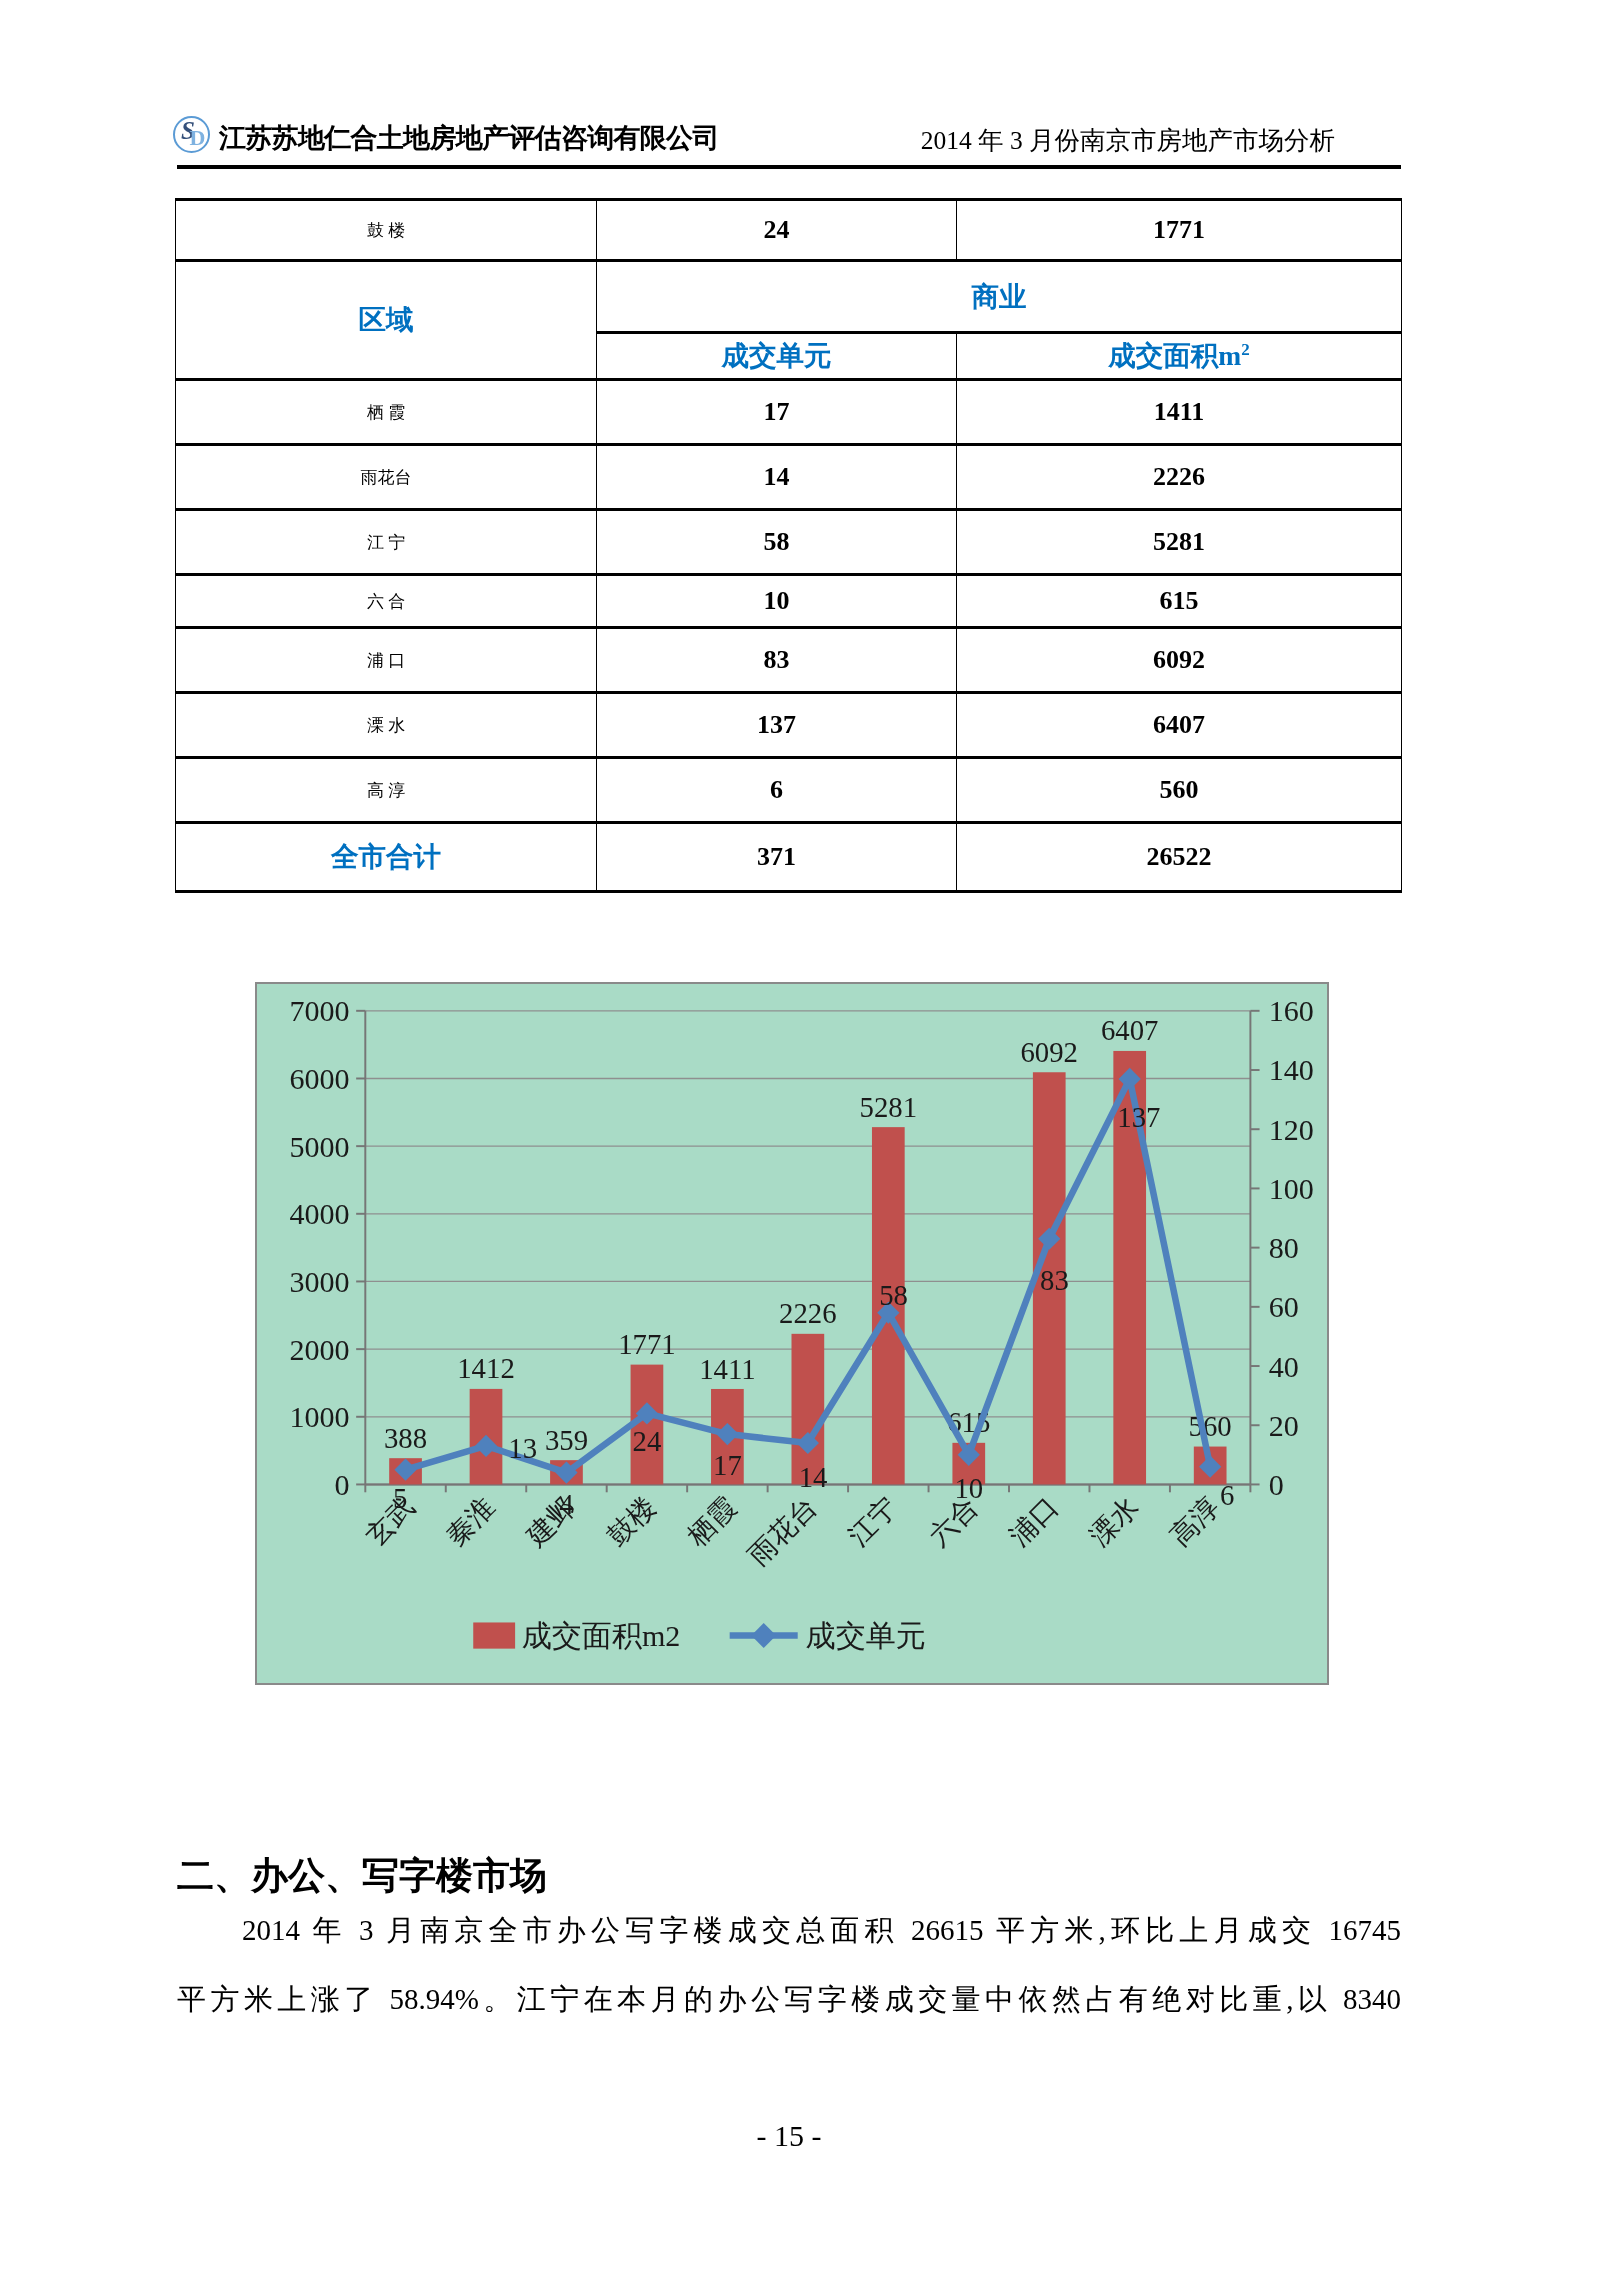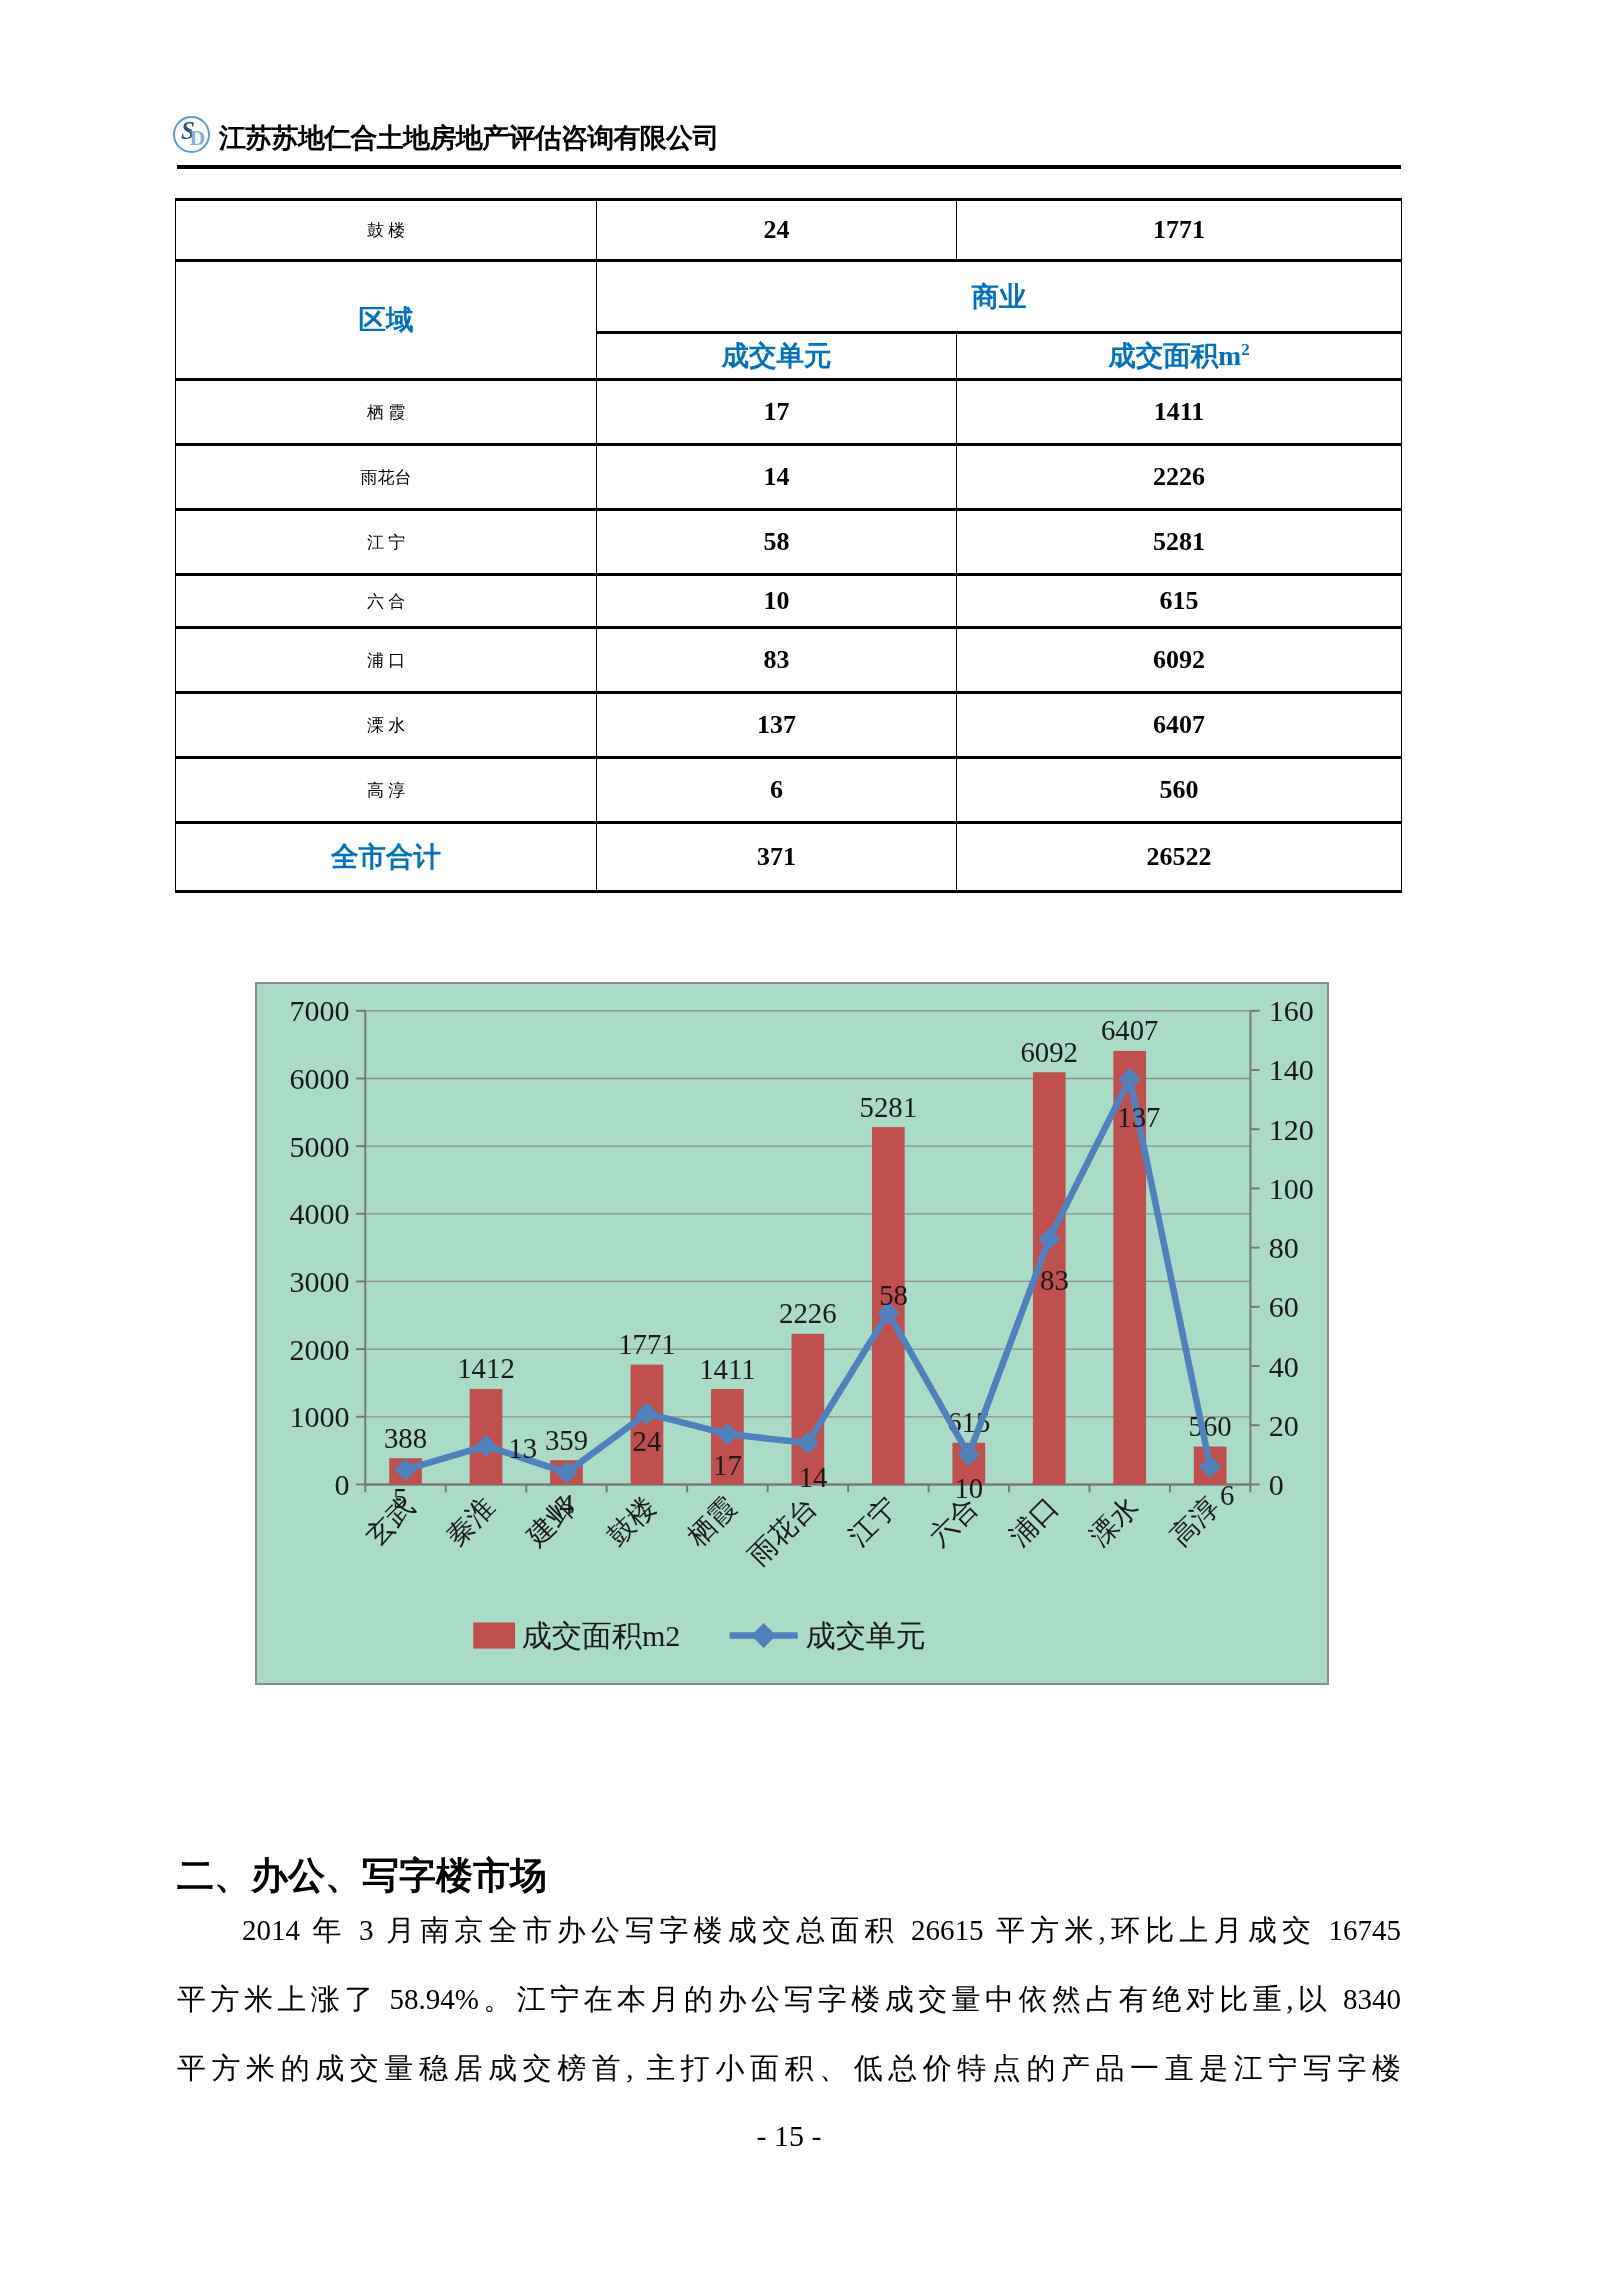--- a/index.html
+++ b/index.html
@@ -44,20 +44,21 @@
 </head>
 <body>
 
 <div class="page">
 
   <div class="hdr-logo">
     <span class="ls">S</span>
     <span class="ld">D</span>
   </div>
   <div class="hdr-company">江苏苏地仁合土地房地产评估咨询有限公司</div>
+  <div class="hdr-title">2014 年 3 月份南京市房地产市场分析</div>
   <div class="hdr-rule"></div>
 
   <table class="tbl">
     <colgroup>
         <col style="width:421px">
         <col style="width:360px">
         <col style="width:445px">
       </colgroup>
     <tbody>
         <tr style="height:61px">
@@ -235,17 +236,16 @@
         <text x="404" y="1012" text-anchor="start" font-size="46" fill="#1a1a1a" font-family="&quot;Liberation Serif&quot;,&quot;DejaVu Serif&quot;,serif">成交面积m2</text>
         <line x1="722" y1="996" x2="826" y2="996" stroke="#4f81bd" stroke-width="10"></line>
         <polygon points="774,977 793,996 774,1015 755,996" fill="#4f81bd"></polygon>
         <text x="838" y="1012" text-anchor="start" font-size="46" fill="#1a1a1a" font-family="&quot;Liberation Serif&quot;,&quot;DejaVu Serif&quot;,serif">成交单元</text>
       </svg>
   </div>
 
   <div class="sec-heading">二、办公、写字楼市场</div>
   <div class="para-line indent" style="top:1911px">2014 年 3 月南京全市办公写字楼成交总面积 26615 平方米,环比上月成交 16745</div>
   <div class="para-line" style="top:1980px">平方米上涨了 58.94%。江宁在本月的办公写字楼成交量中依然占有绝对比重,以 8340</div>
-  <div class="para-line" style="top:2049px">平方米的成交量稳居成交榜首, 主打小面积、低总价特点的产品一直是江宁写字楼</div>
   <div class="footer">- 15 -</div>
 
 </div>
 
 
 </body></html>

